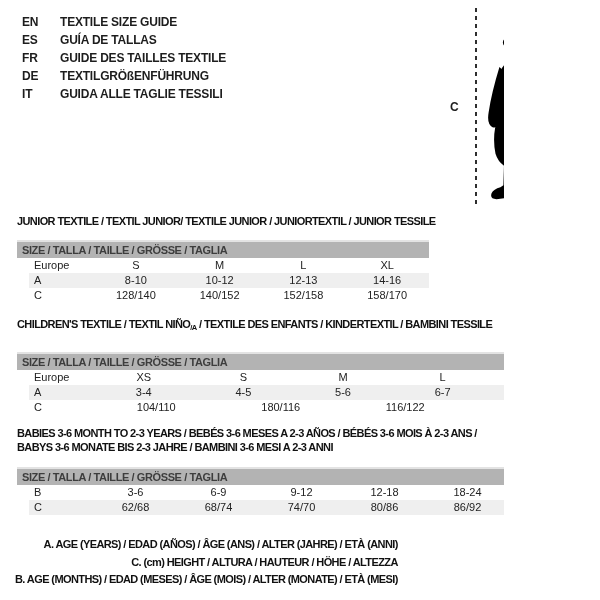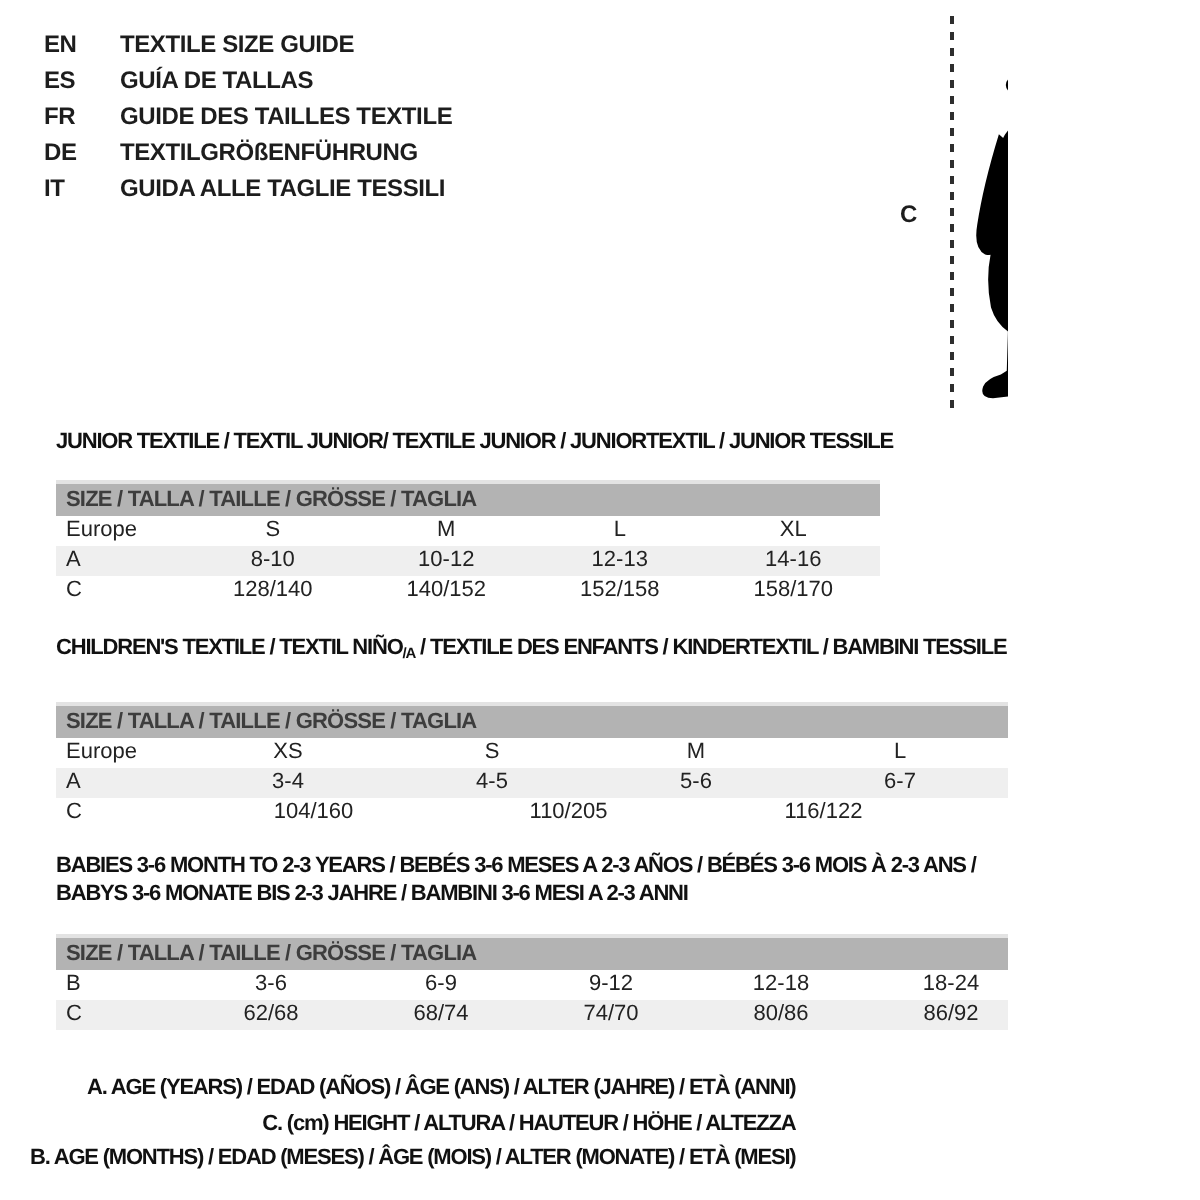--- a/index.html
+++ b/index.html
@@ -12,39 +12,39 @@
   .lang-row{display:flex;line-height:18px;font-size:12px;font-weight:bold;letter-spacing:-0.2px;}
   .lang-code{width:38px;flex:0 0 38px;}
   
   .measure-line{
     position:absolute;left:475px;top:8px;width:2px;height:200px;
     background:repeating-linear-gradient(to bottom,#2e2e2e 0 4px,transparent 4px 8px);
   }
   .figure-label{position:absolute;left:450px;top:100px;font-size:12px;font-weight:bold;}
   .silhouette{position:absolute;left:482px;top:6px;}
   
-  .size-section{position:absolute;left:28px;}
+  .size-section{position:absolute;left:17px;}
   #section-0{top:214px;width:412px;}
   #section-1{top:317px;width:575px;}
   #section-2{top:426px;width:575px;}
   .section-title{
     margin:0;font-size:11px;font-weight:bold;line-height:14px;
     letter-spacing:-0.6px;color:#111;white-space:nowrap;
   }
   .section-title .sub{font-size:7.5px;vertical-align:-2px;}
   #section-0 .tbl{margin-top:12px;}
   #section-1 .tbl{margin-top:17px;}
   #section-2 .tbl{margin-top:13px;}
   .tbl{width:100%;}
   .tbl-head{
     height:16px;line-height:16px;background:#b3b3b3;color:#3d3d3d;
     font-size:11px;font-weight:700;letter-spacing:-0.4px;
     padding-left:5px;border-top:2px solid #e3e3e3;
   }
-  .tbl-row{display:flex;height:15px;line-height:15px;font-size:11px;color:#222;}
+  .tbl-row{display:flex;height:15px;line-height:15px;font-size:11px;color:#222;margin-left:12px;}
   .tbl-row.shaded{background:#efefef;}
   .tbl-label{flex:0 0 60px;padding-left:5px;text-align:left;}
   .tbl-cell{flex:1 1 0;text-align:center;}
   
   .footnotes{position:absolute;left:15px;top:536px;}
   .footnote-line{
     font-size:11px;font-weight:bold;line-height:17.5px;
     letter-spacing:-0.6px;color:#111;white-space:nowrap;text-align:right;
   }
 </style>
@@ -136,22 +136,22 @@
         <div class="tbl-row shaded">
           <div class="tbl-label">A</div>
           <div class="tbl-cell">3-4</div>
           <div class="tbl-cell">4-5</div>
           <div class="tbl-cell">5-6</div>
           <div class="tbl-cell">6-7</div>
           <div class="tbl-cell">7-8</div>
         </div>
         <div class="tbl-row">
           <div class="tbl-label">C</div>
-          <div class="tbl-cell">104/160</div>
-          <div class="tbl-cell">110/205</div>
+          <div class="tbl-cell">104/110</div>
+          <div class="tbl-cell">180/116</div>
           <div class="tbl-cell">116/122</div>
           <div class="tbl-cell">122/128</div>
         </div>
       </div>
   </section>
 
   <section class="size-section" id="section-2">
     <h2 class="section-title"><span>BABIES 3-6 MONTH TO 2-3 YEARS / BEBÉS 3-6 MESES A 2-3 AÑOS / BÉBÉS 3-6 MOIS À 2-3 ANS /</span><br><span>BABYS 3-6 MONATE BIS 2-3 JAHRE / BAMBINI 3-6 MESI A 2-3 ANNI</span></h2>
     <div class="tbl">
         <div class="tbl-head">SIZE / TALLA / TAILLE / GRÖSSE / TAGLIA</div>

